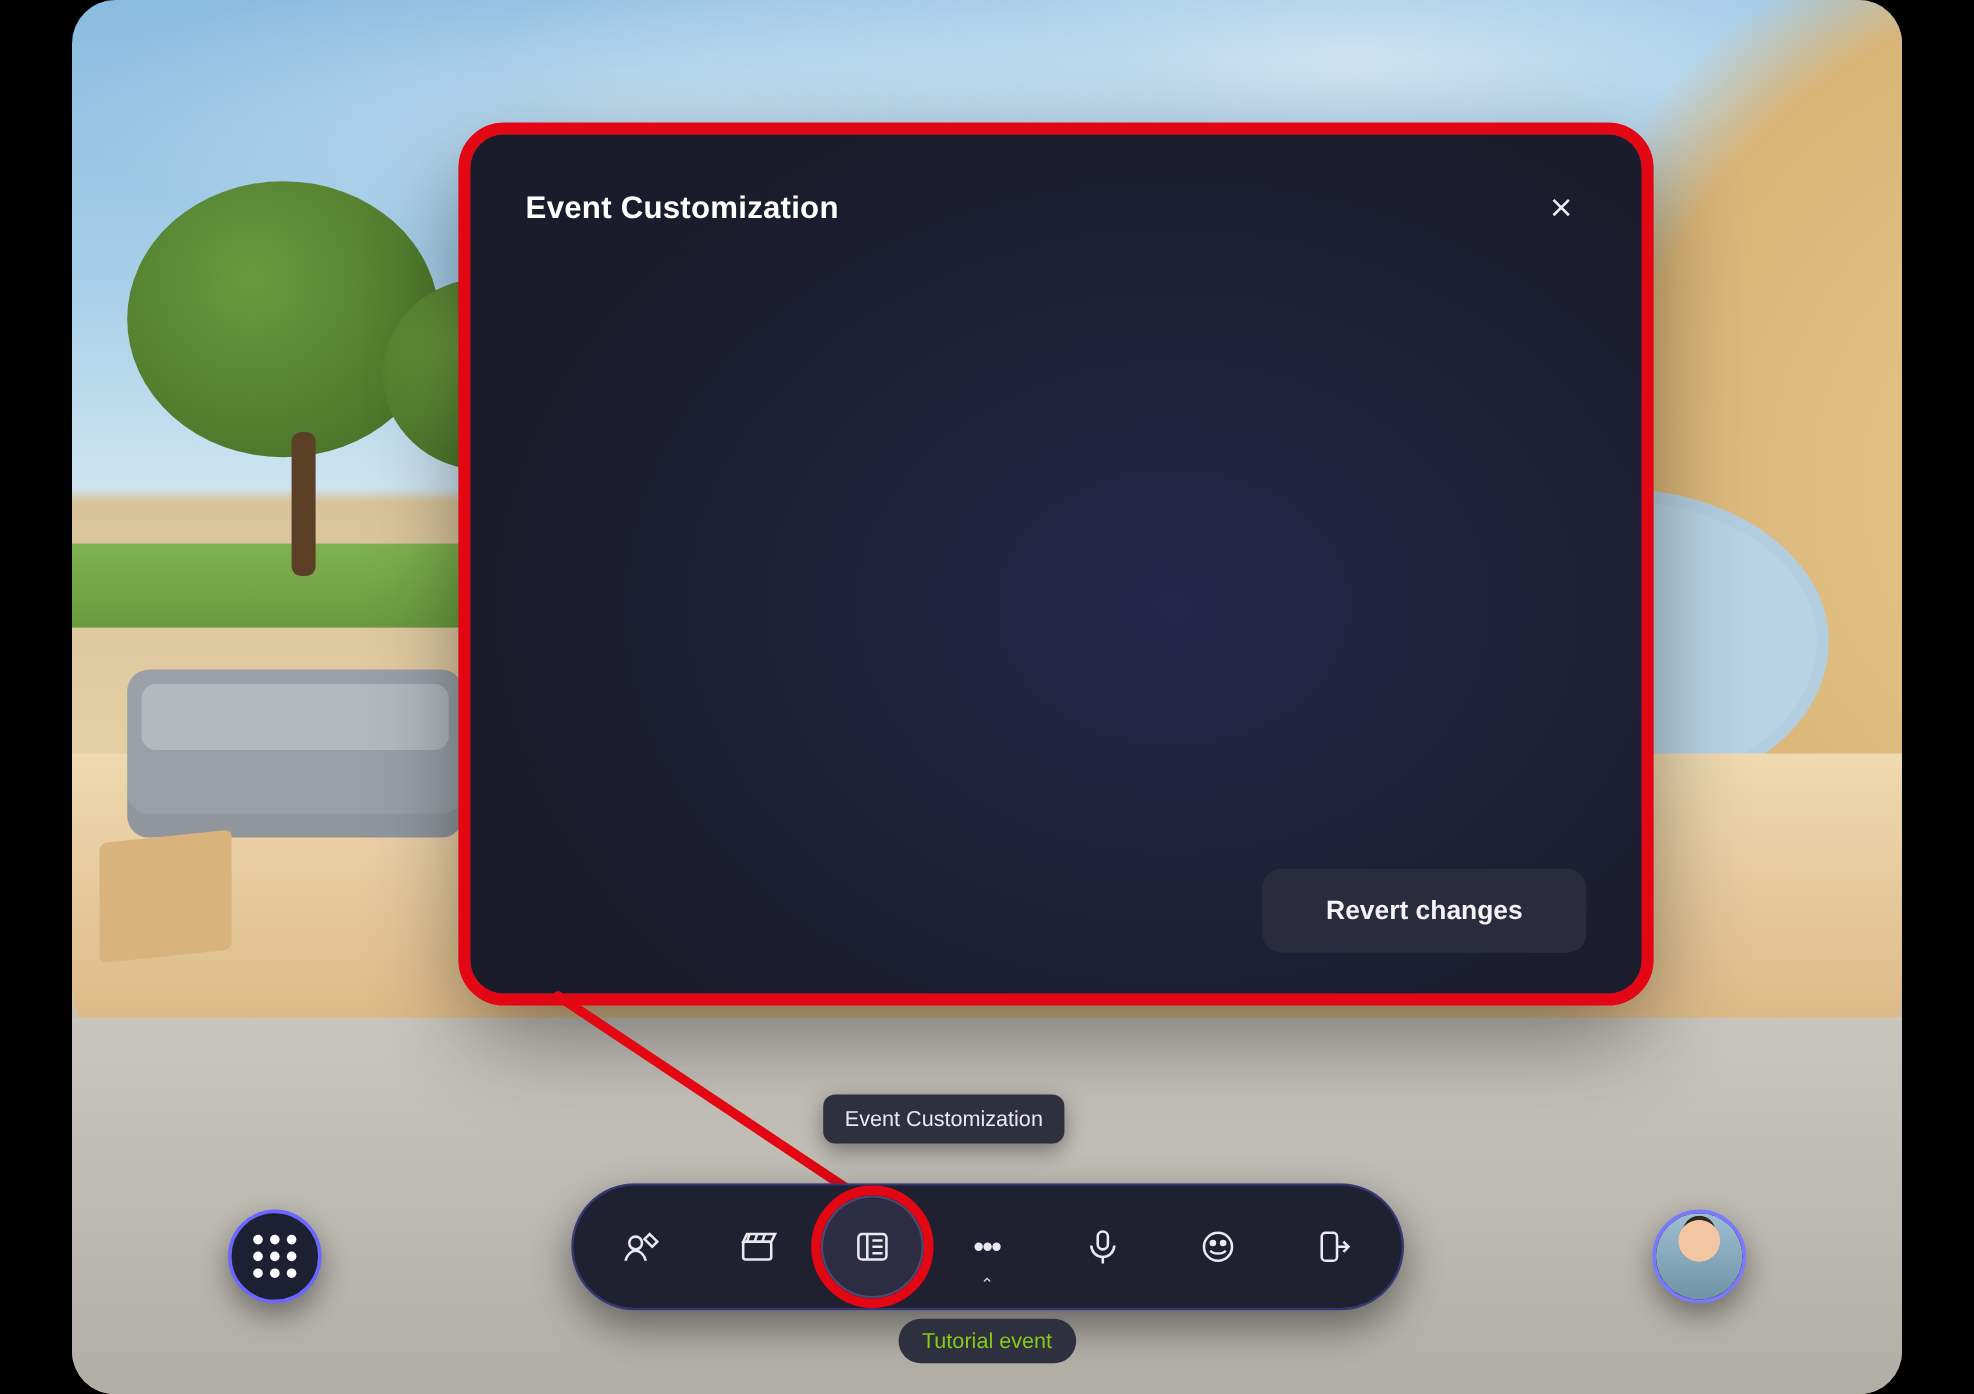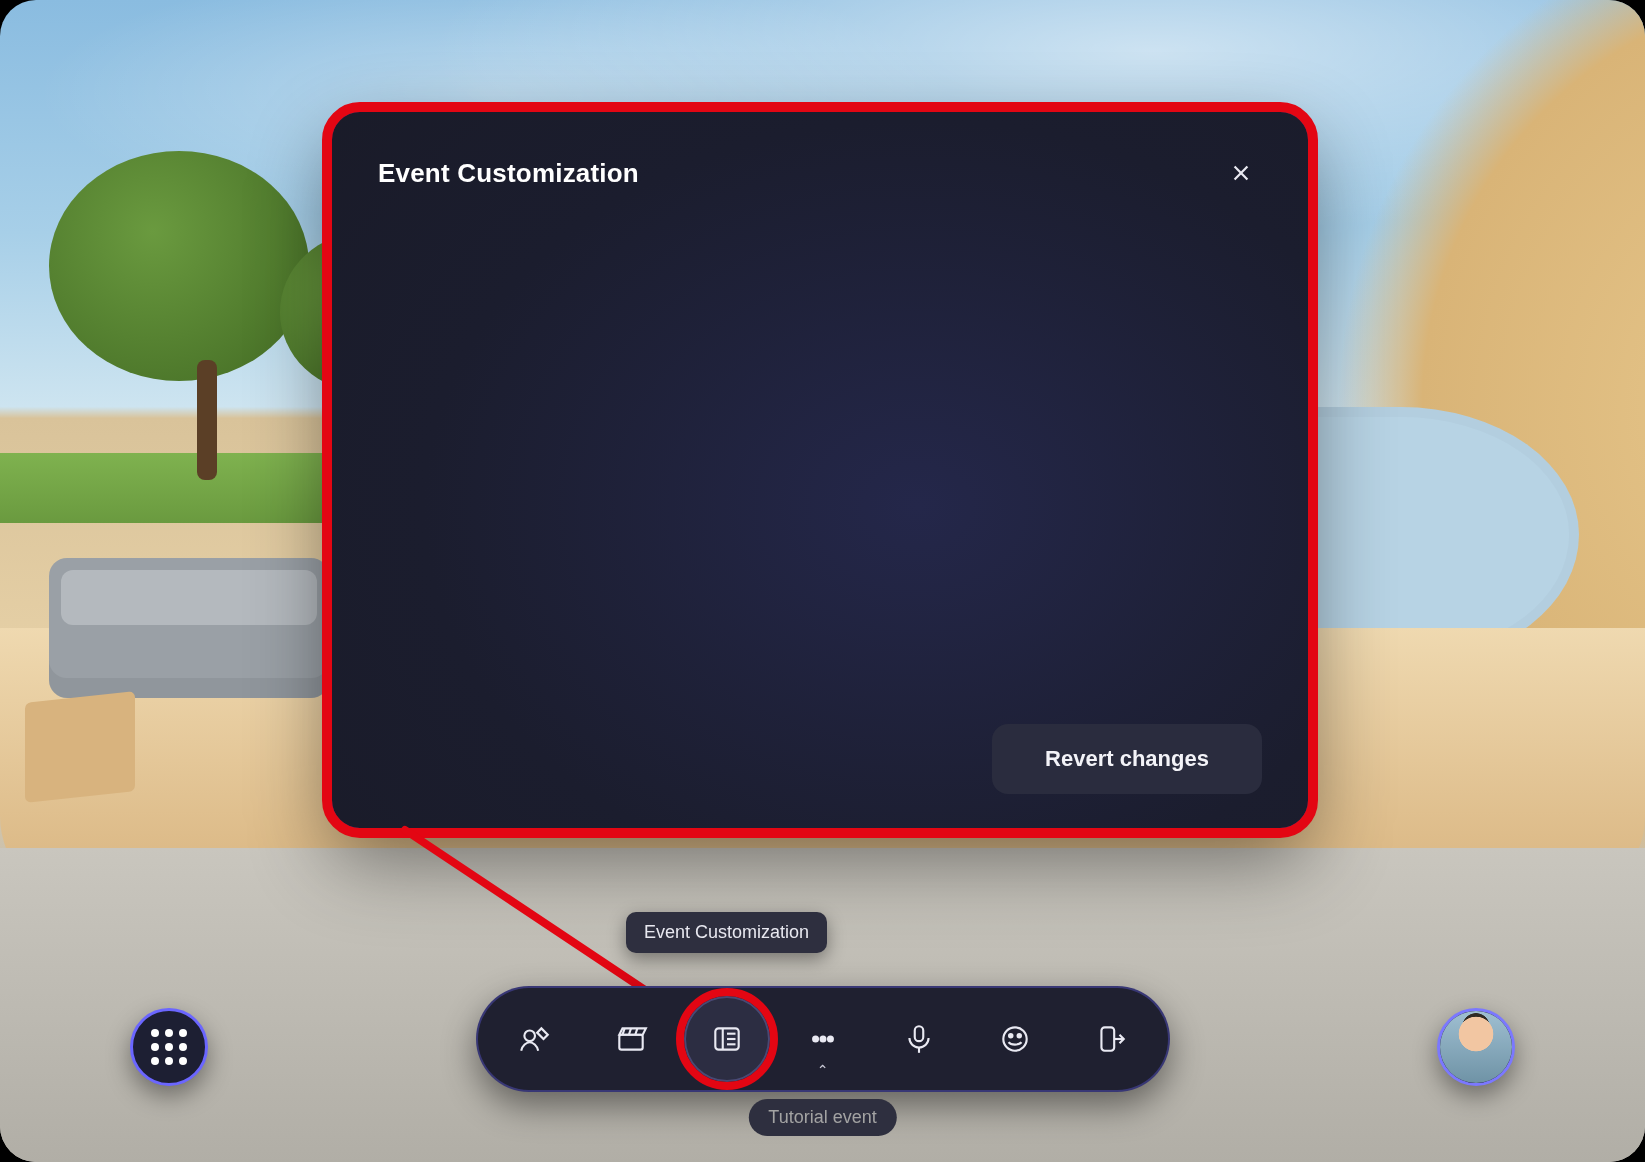--- a/index.html
+++ b/index.html
@@ -4,21 +4,21 @@
 <style>
   * { box-sizing: border-box; margin: 0; padding: 0; }
   html, body { width: 100%; height: 100%; }
   body {
     font-family: "Segoe UI", -apple-system, BlinkMacSystemFont, sans-serif;
     overflow: hidden;
     background: #000;
   }
   .viewport {
     position: relative;
-    width: 1645px;
+    width: 1525px;
     height: 1162px;
     margin: 0 auto;
     transform-origin: top left;
   }
 
   
   .scene {
     position: absolute;
     inset: 0;
     border-radius: 36px;
@@ -181,21 +181,21 @@
     pointer-events:none;
   }
   .tb-chevron {
     position:absolute; bottom:4px; left:50%; transform:translateX(-50%);
     font-size:14px; color:#c9c9d6;
   }
 
   
   .event-pill {
     position:absolute; left:50%; bottom:26px; transform:translateX(-50%);
-    background:#2e2f3f; color:#a3a3a3;
+    background:#2e2f3f; color:#84cc16;
     padding:8px 20px; border-radius:999px;
     font-size:18px; font-weight:500;
   }
 
   
   .round-btn {
     position:absolute; width:78px; height:78px; border-radius:50%;
     background:#1d1f33; border:3px solid #6b66ff;
     display:flex; align-items:center; justify-content:center;
     cursor:pointer; color:#fff;

